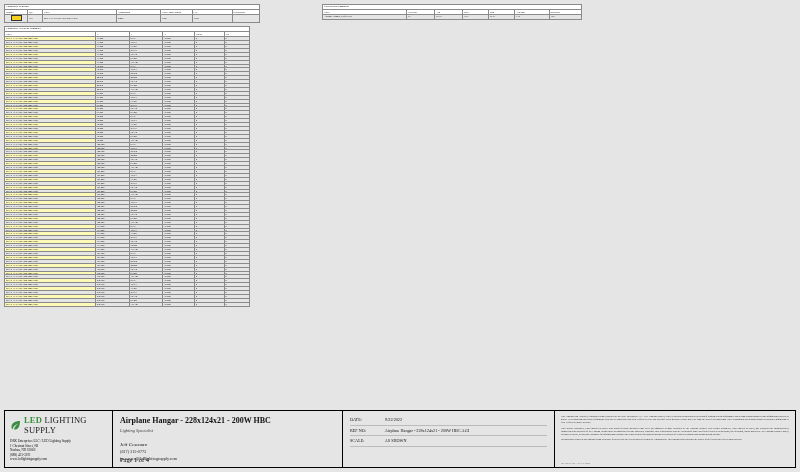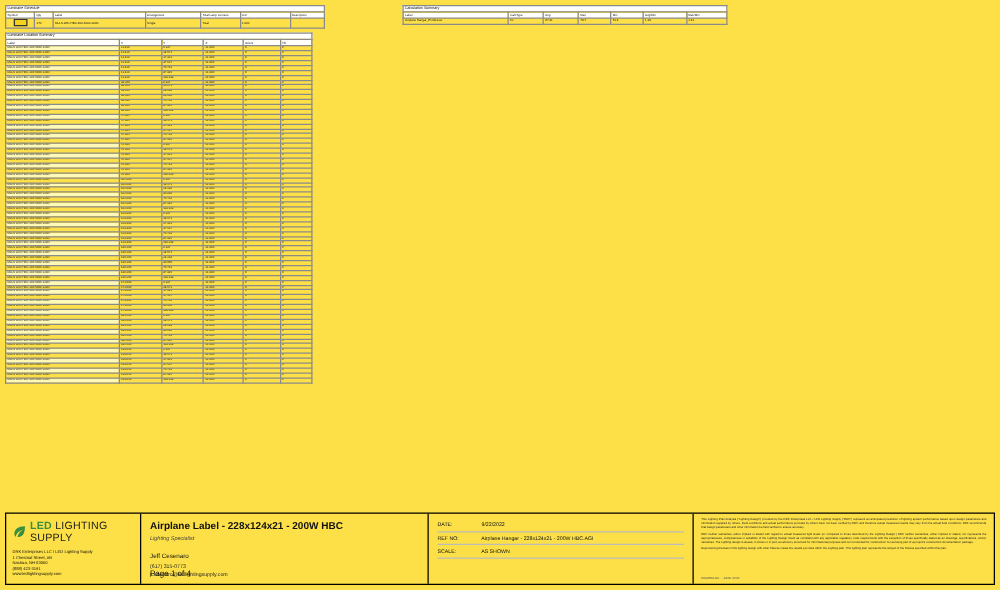--- a/index.html
+++ b/index.html
@@ -4,21 +4,21 @@
 <style>
   html,body{margin:0;padding:0;}
   body{
     width:800px;height:472px;
     background:#ffffff;
     font-family:"Liberation Sans", sans-serif;
     color:#000;
     overflow:hidden;
     position:relative;
   }
-  .sheet{position:absolute;inset:0;background:#fde047;}
+  .sheet{position:absolute;inset:0;background:#e5e5e5;font-family:Liberation Serif, serif;}
 
   
   .tbl{border-collapse:collapse;width:100%;}
   .tbl td,.tbl th{
     border:0.4px solid #8a8a8a;
     font-size:2.4px;
     line-height:3.2px;
     padding:0.3px 1px;
     white-space:nowrap;
     overflow:hidden;
@@ -773,21 +773,21 @@
       <div class="addr">
         <div>DRK Enterprises LLC / LED Lighting Supply</div>
         <div>1 Chestnut Street, #B</div>
         <div>Nashua, NH 03060</div>
         <div>(888) 423-3191</div>
         <div class="url">www.ledlightingsupply.com</div>
       </div>
     </div>
 
     <div class="tb-col tb-project">
-      <div class="proj-title">Airplane Label - 228x124x21 - 200W HBC</div>
+      <div class="proj-title">Airplane Hangar - 228x124x21 - 200W HBC</div>
       <div class="proj-sub">Lighting Specialist</div>
       <div class="proj-name">Jeff Cesenaro</div>
       <div class="proj-contact">
         <span>(617) 315-0773</span>
       </div>
       <div class="proj-contact">
         <span>jcesenaro@ledlightingsupply.com</span>
       </div>
       <div class="page-no">Page 1 of 4</div>
     </div>

